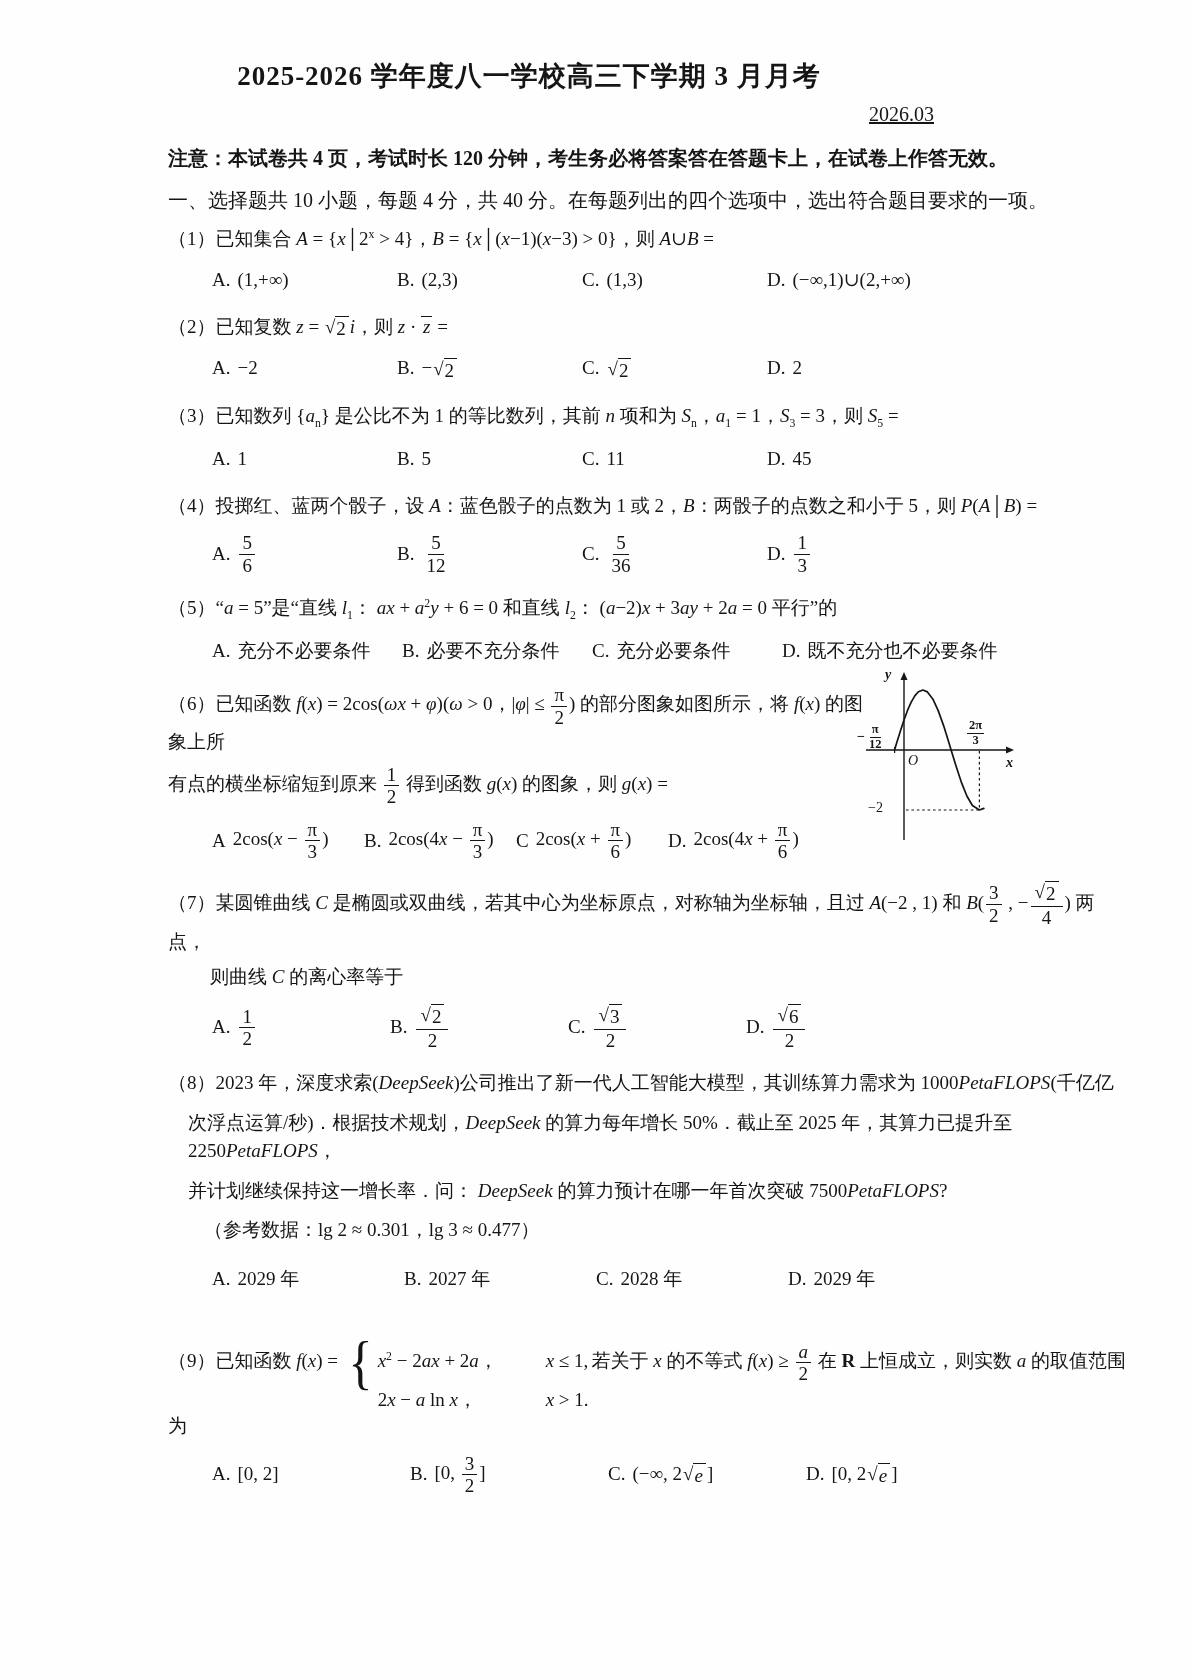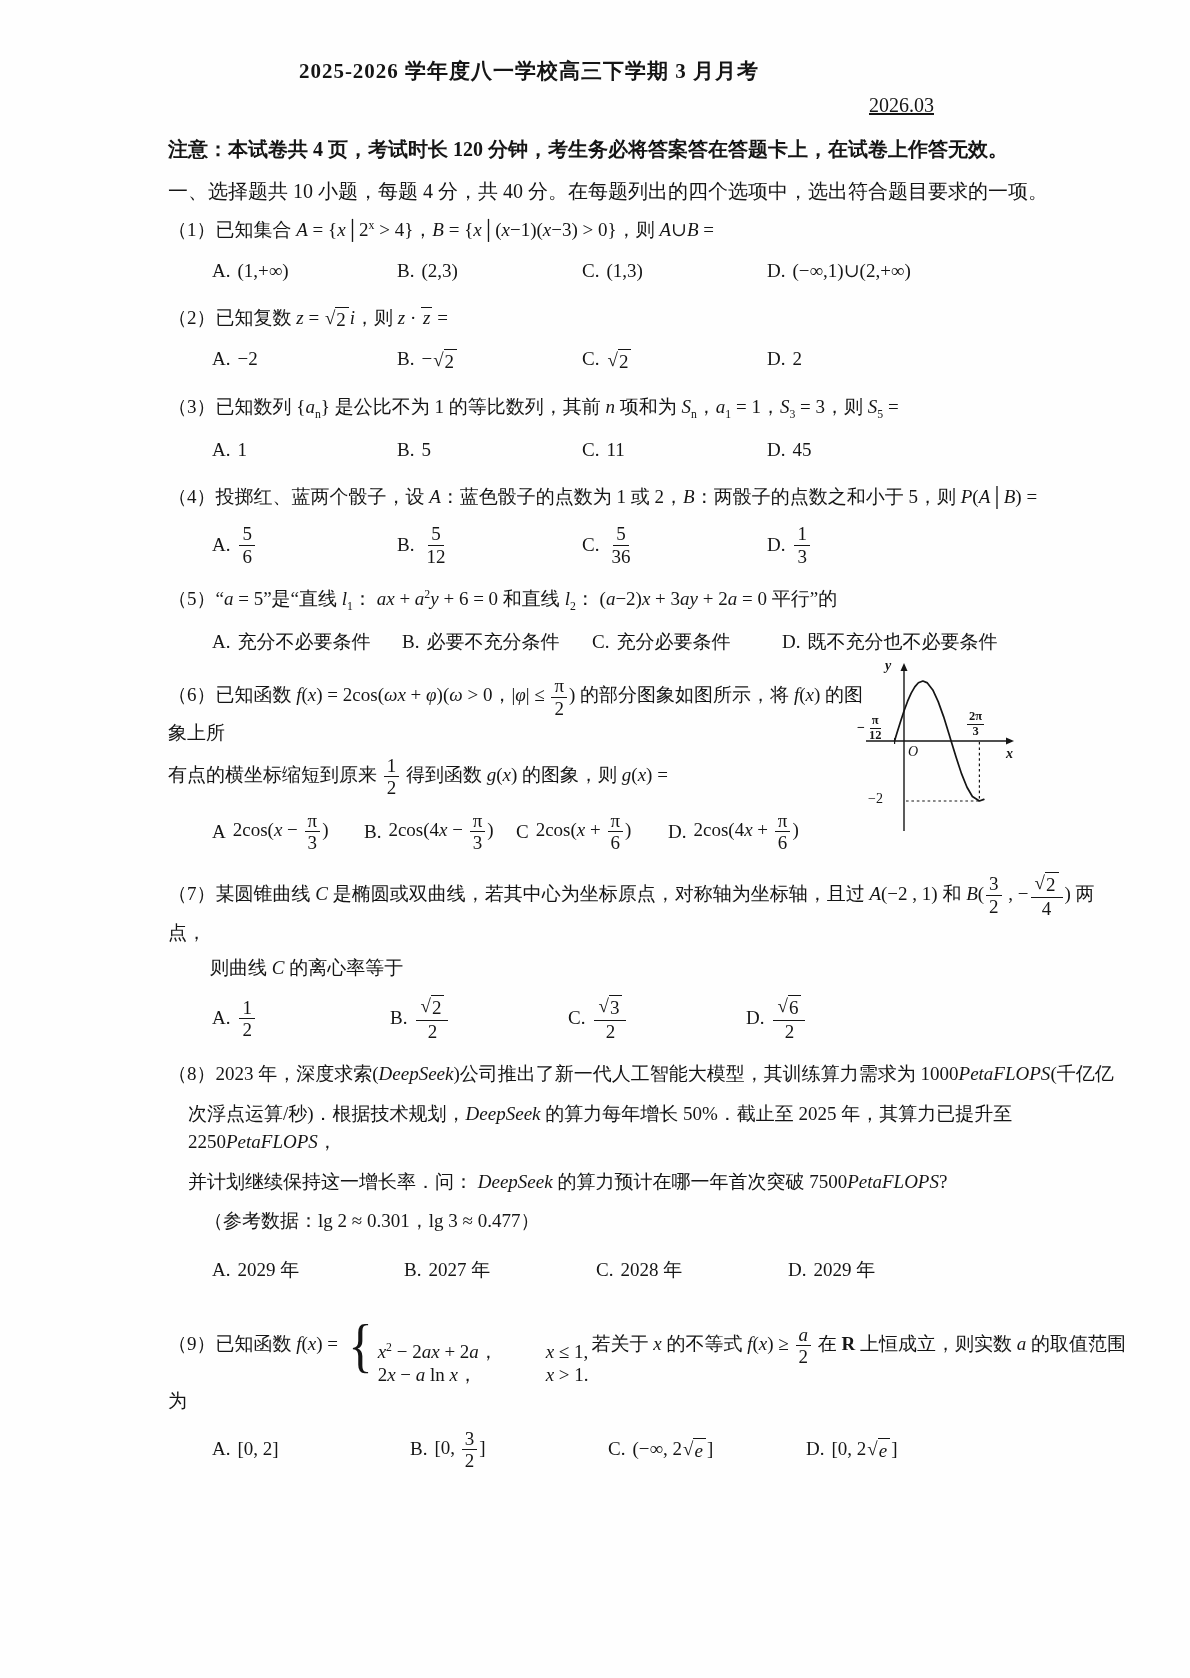--- a/index.html
+++ b/index.html
@@ -1,20 +1,20 @@
 <!DOCTYPE html>
 <html><head>
 <meta charset="utf-8">
 <style>
   html,body{margin:0;padding:0;background:#e8e8e8;}
   .page{position:relative;width:1190px;height:1678px;box-sizing:border-box;
         background:#fefefe;color:#151515;overflow:hidden;
         padding:56px 60px 0 168px;
         font-family:"Liberation Serif","DejaVu Serif",serif;font-size:19px;line-height:1.5;}
-  .title{font-size:21px;font-weight:bold;text-align:center;padding-right:240px;letter-spacing:1px;}
+  .title{font-size:27px;font-weight:bold;text-align:center;padding-right:240px;letter-spacing:1px;}
   .date{text-align:right;padding-right:196px;margin-top:2px;font-size:20px;text-decoration:underline;}
   .notice{margin-top:14px;font-weight:bold;font-size:20px;}
   .section{margin-top:12px;font-size:20px;}
   .questions{margin-top:10px;}
   .question{margin-bottom:10px;position:relative;}
   .q-line{margin:7px 0;}
   .options{display:flex;align-items:center;padding-left:44px;margin:12px 0 18px;min-height:30px;}
   .option{flex:0 0 var(--optw,185px);display:inline-flex;align-items:center;}
   .option:last-child{flex:0 0 auto;}
   .opt-label{margin-right:7px;}
@@ -24,21 +24,21 @@
   .frac{display:inline-flex;flex-direction:column;align-items:center;vertical-align:middle;
         margin:0 2px;line-height:1.12;text-align:center;}
   .frac .fnum{border-bottom:1.4px solid #151515;padding:0 3px;display:inline-block;}
   .frac .fden{padding:0 3px;display:inline-block;}
   .sqrt{display:inline-flex;align-items:flex-start;vertical-align:middle;margin:0 1px;}
   .rsign{line-height:1.1;transform:translateY(1px);}
   .rbody{border-top:1.5px solid #151515;padding:0 3px 0 1px;line-height:1.25;}
   .over{display:inline-block;border-top:1.5px solid #151515;line-height:1.1;padding:0 2px;}
   .cases{display:inline-flex;align-items:center;vertical-align:middle;margin:0 3px;}
   .brace{font-size:60px;font-weight:300;line-height:0.85;margin-right:3px;transform:scaleX(.85);}
-  .crows{display:inline-flex;flex-direction:column;gap:0;margin-top:36px;}
+  .crows{display:inline-flex;flex-direction:column;gap:16px;margin-top:36px;}
   .crow{display:flex;line-height:1.25;}
   .cexpr{min-width:168px;}
   .q6 .q-line{max-width:705px;}
   .q8 .q-line{margin:11px 0;}
   .q8 .options{margin-top:20px;}
   
   .fig{position:absolute;top:-14px;left:688px;width:162px;height:176px;}
   .fig svg{position:absolute;top:0;left:0;}
   .flabel{position:absolute;font-size:14px;line-height:1;white-space:nowrap;}
   .fy{left:29px;top:-2px;font-style:italic;font-weight:bold;}

